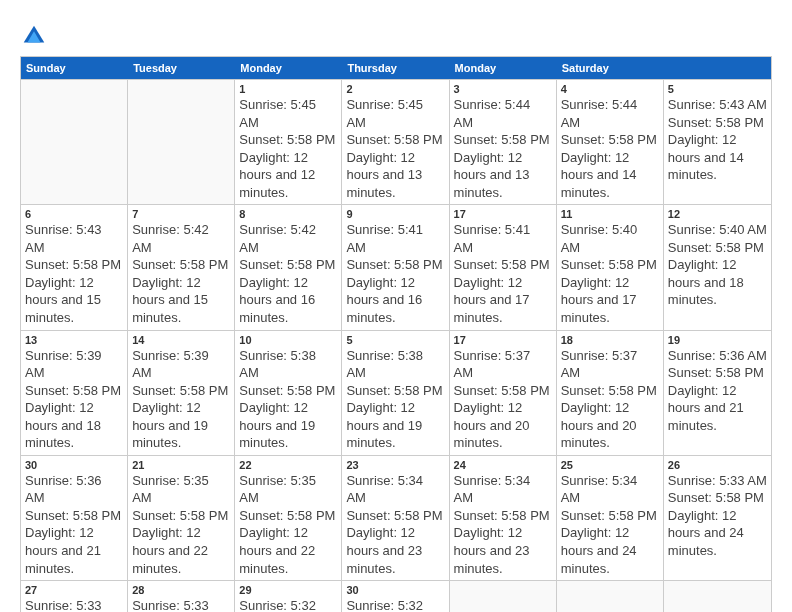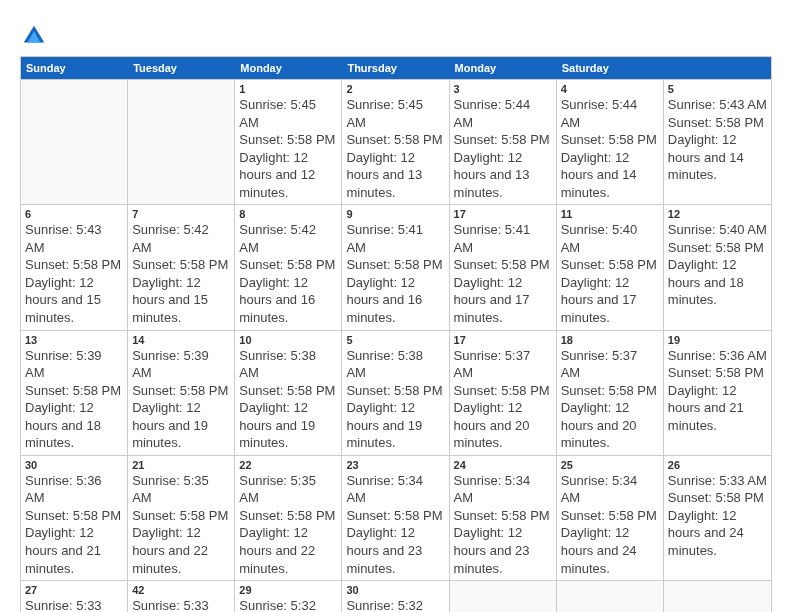--- a/index.html
+++ b/index.html
@@ -232,21 +232,21 @@
 Sunset: 5:58 PM
 Daylight: 12 hours and 24 minutes.</span></div>
           <div class="cal-cell"><span class="day-num">26</span><span class="cell-text" style="white-space: pre-line;">Sunrise: 5:33 AM
 Sunset: 5:58 PM
 Daylight: 12 hours and 24 minutes.</span></div>
         </div>
         <div class="cal-row">
           <div class="cal-cell"><span class="day-num">27</span><span class="cell-text" style="white-space: pre-line;">Sunrise: 5:33 AM
 Sunset: 5:58 PM
 Daylight: 12 hours and 25 minutes.</span></div>
-          <div class="cal-cell"><span class="day-num">42</span><span class="cell-text" style="white-space: pre-line;">Sunrise: 5:33 AM
+          <div class="cal-cell"><span class="day-num">28</span><span class="cell-text" style="white-space: pre-line;">Sunrise: 5:33 AM
 Sunset: 5:58 PM
 Daylight: 12 hours and 25 minutes.</span></div>
           <div class="cal-cell"><span class="day-num">29</span><span class="cell-text" style="white-space: pre-line;">Sunrise: 5:32 AM
 Sunset: 5:58 PM
 Daylight: 12 hours and 25 minutes.</span></div>
           <div class="cal-cell"><span class="day-num">30</span><span class="cell-text" style="white-space: pre-line;">Sunrise: 5:32 AM
 Sunset: 5:58 PM
 Daylight: 12 hours and 26 minutes.</span></div>
           <div class="cal-cell empty"></div>
           <div class="cal-cell empty"></div>

